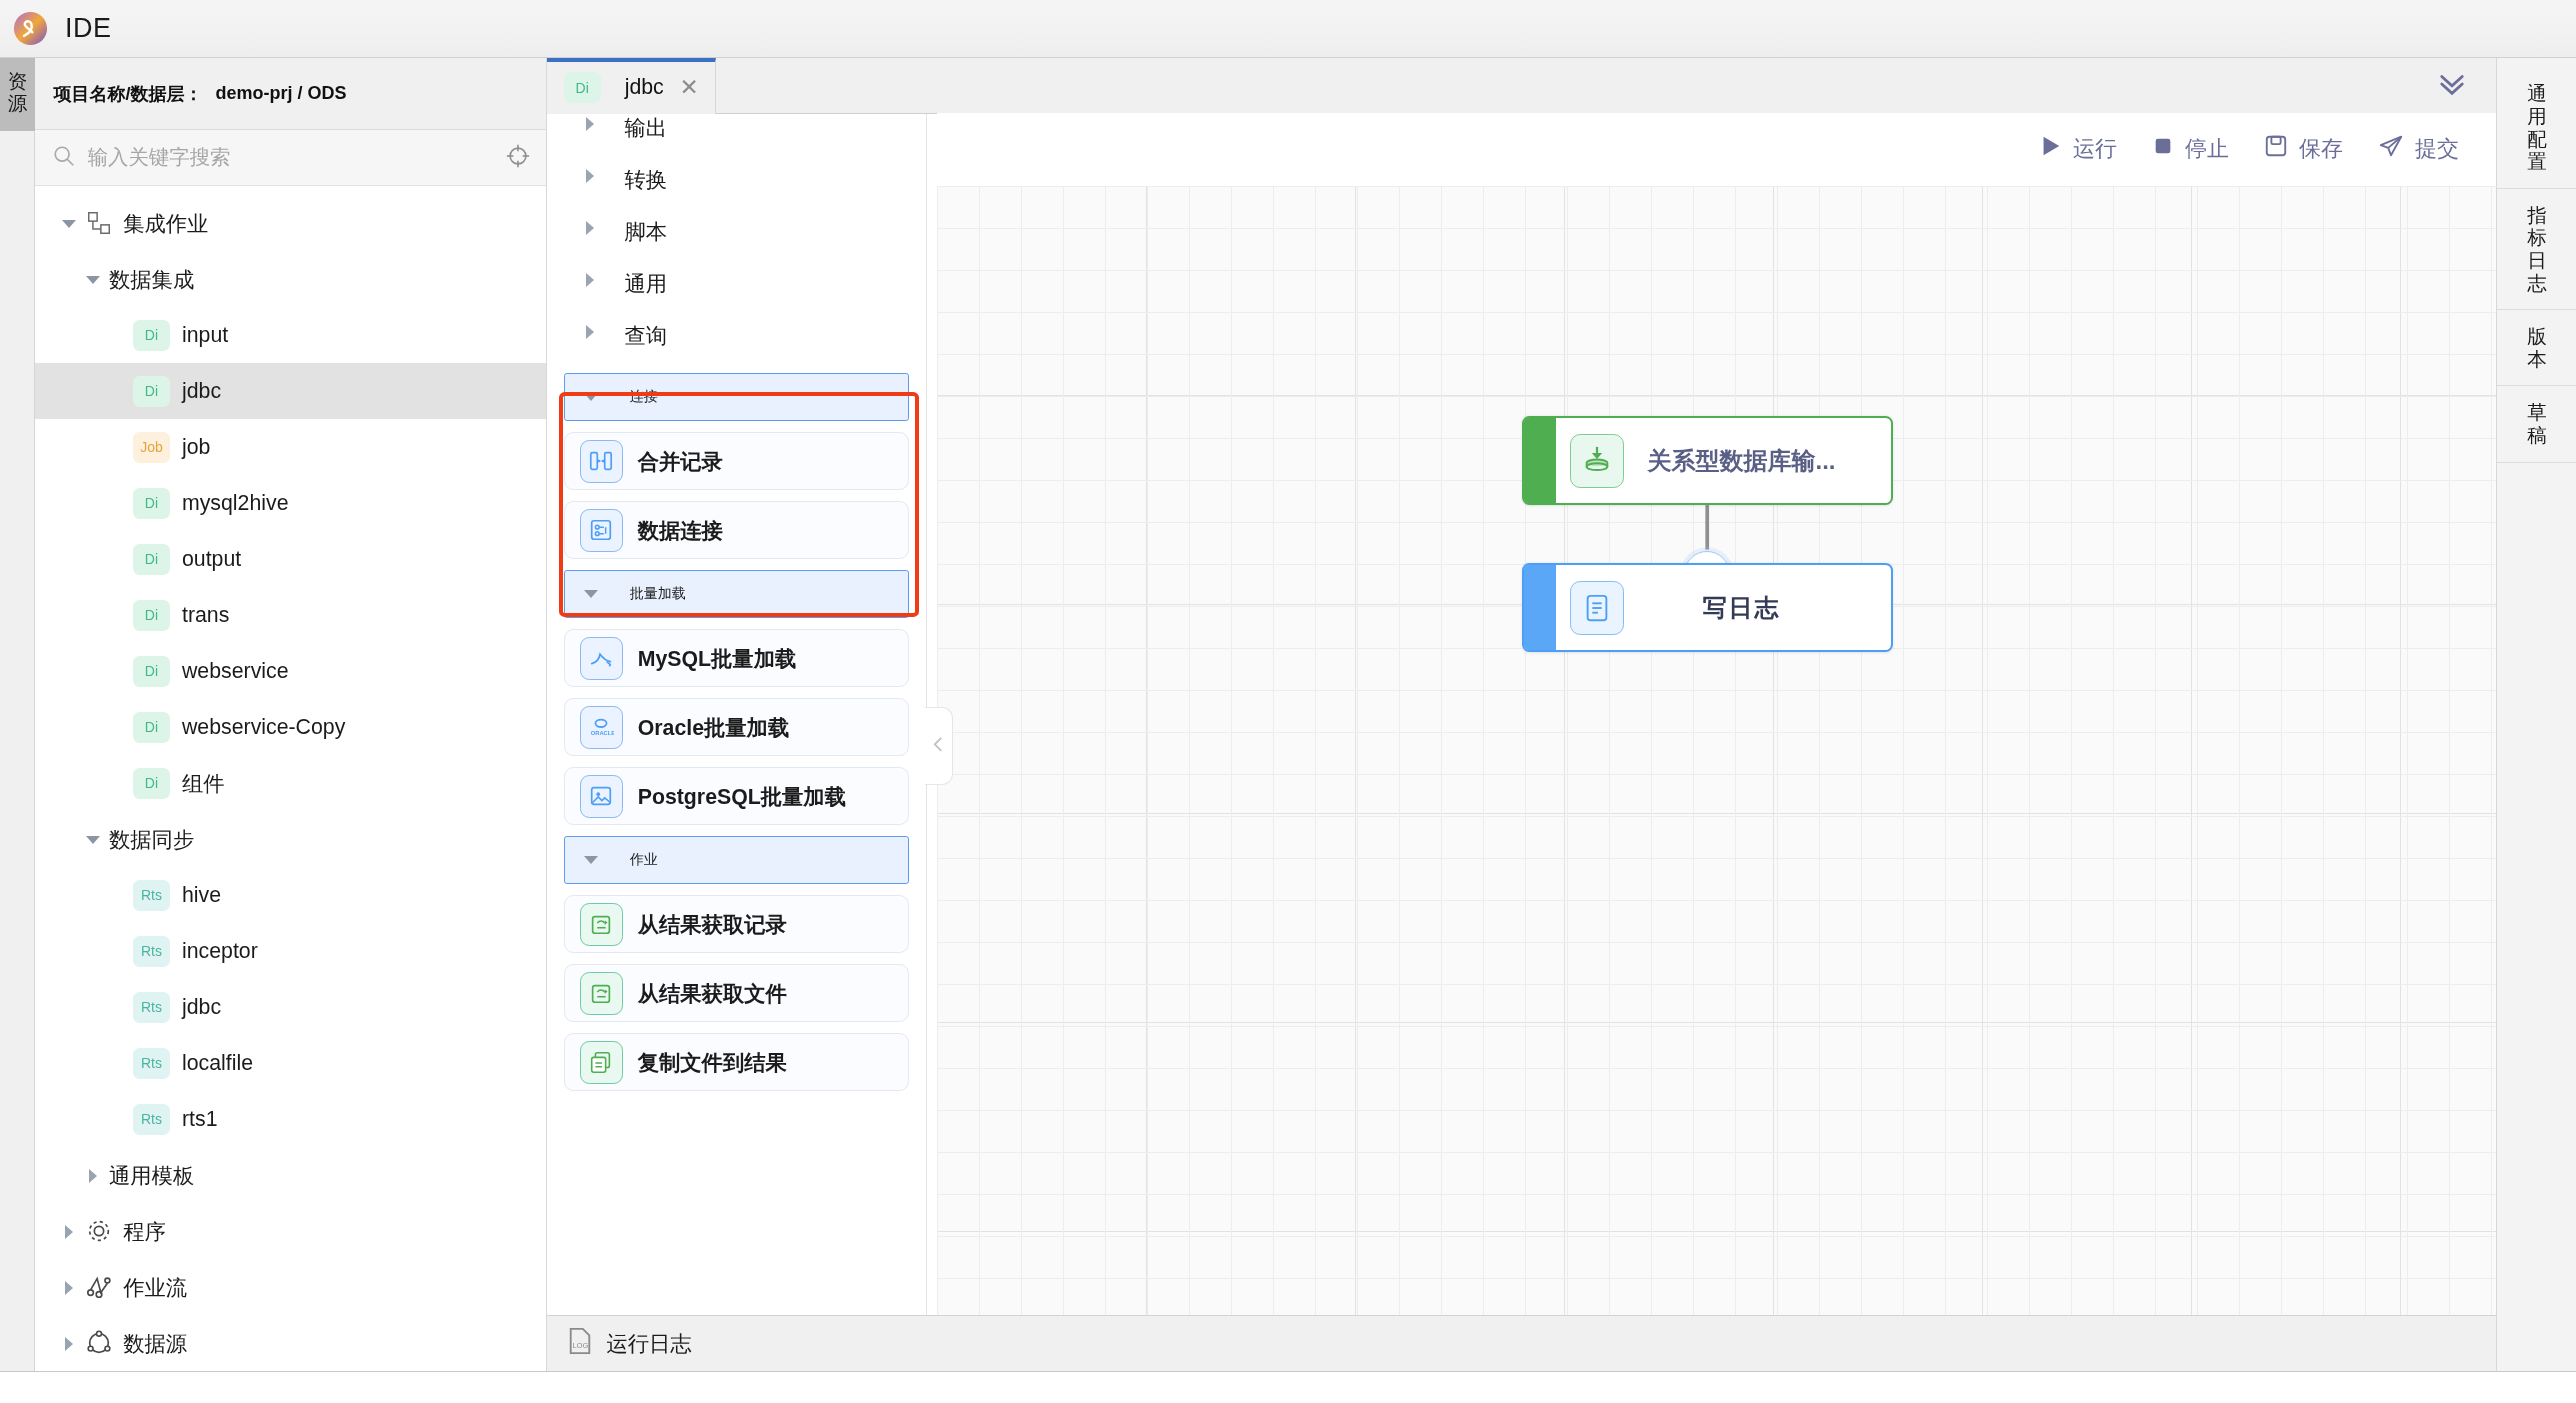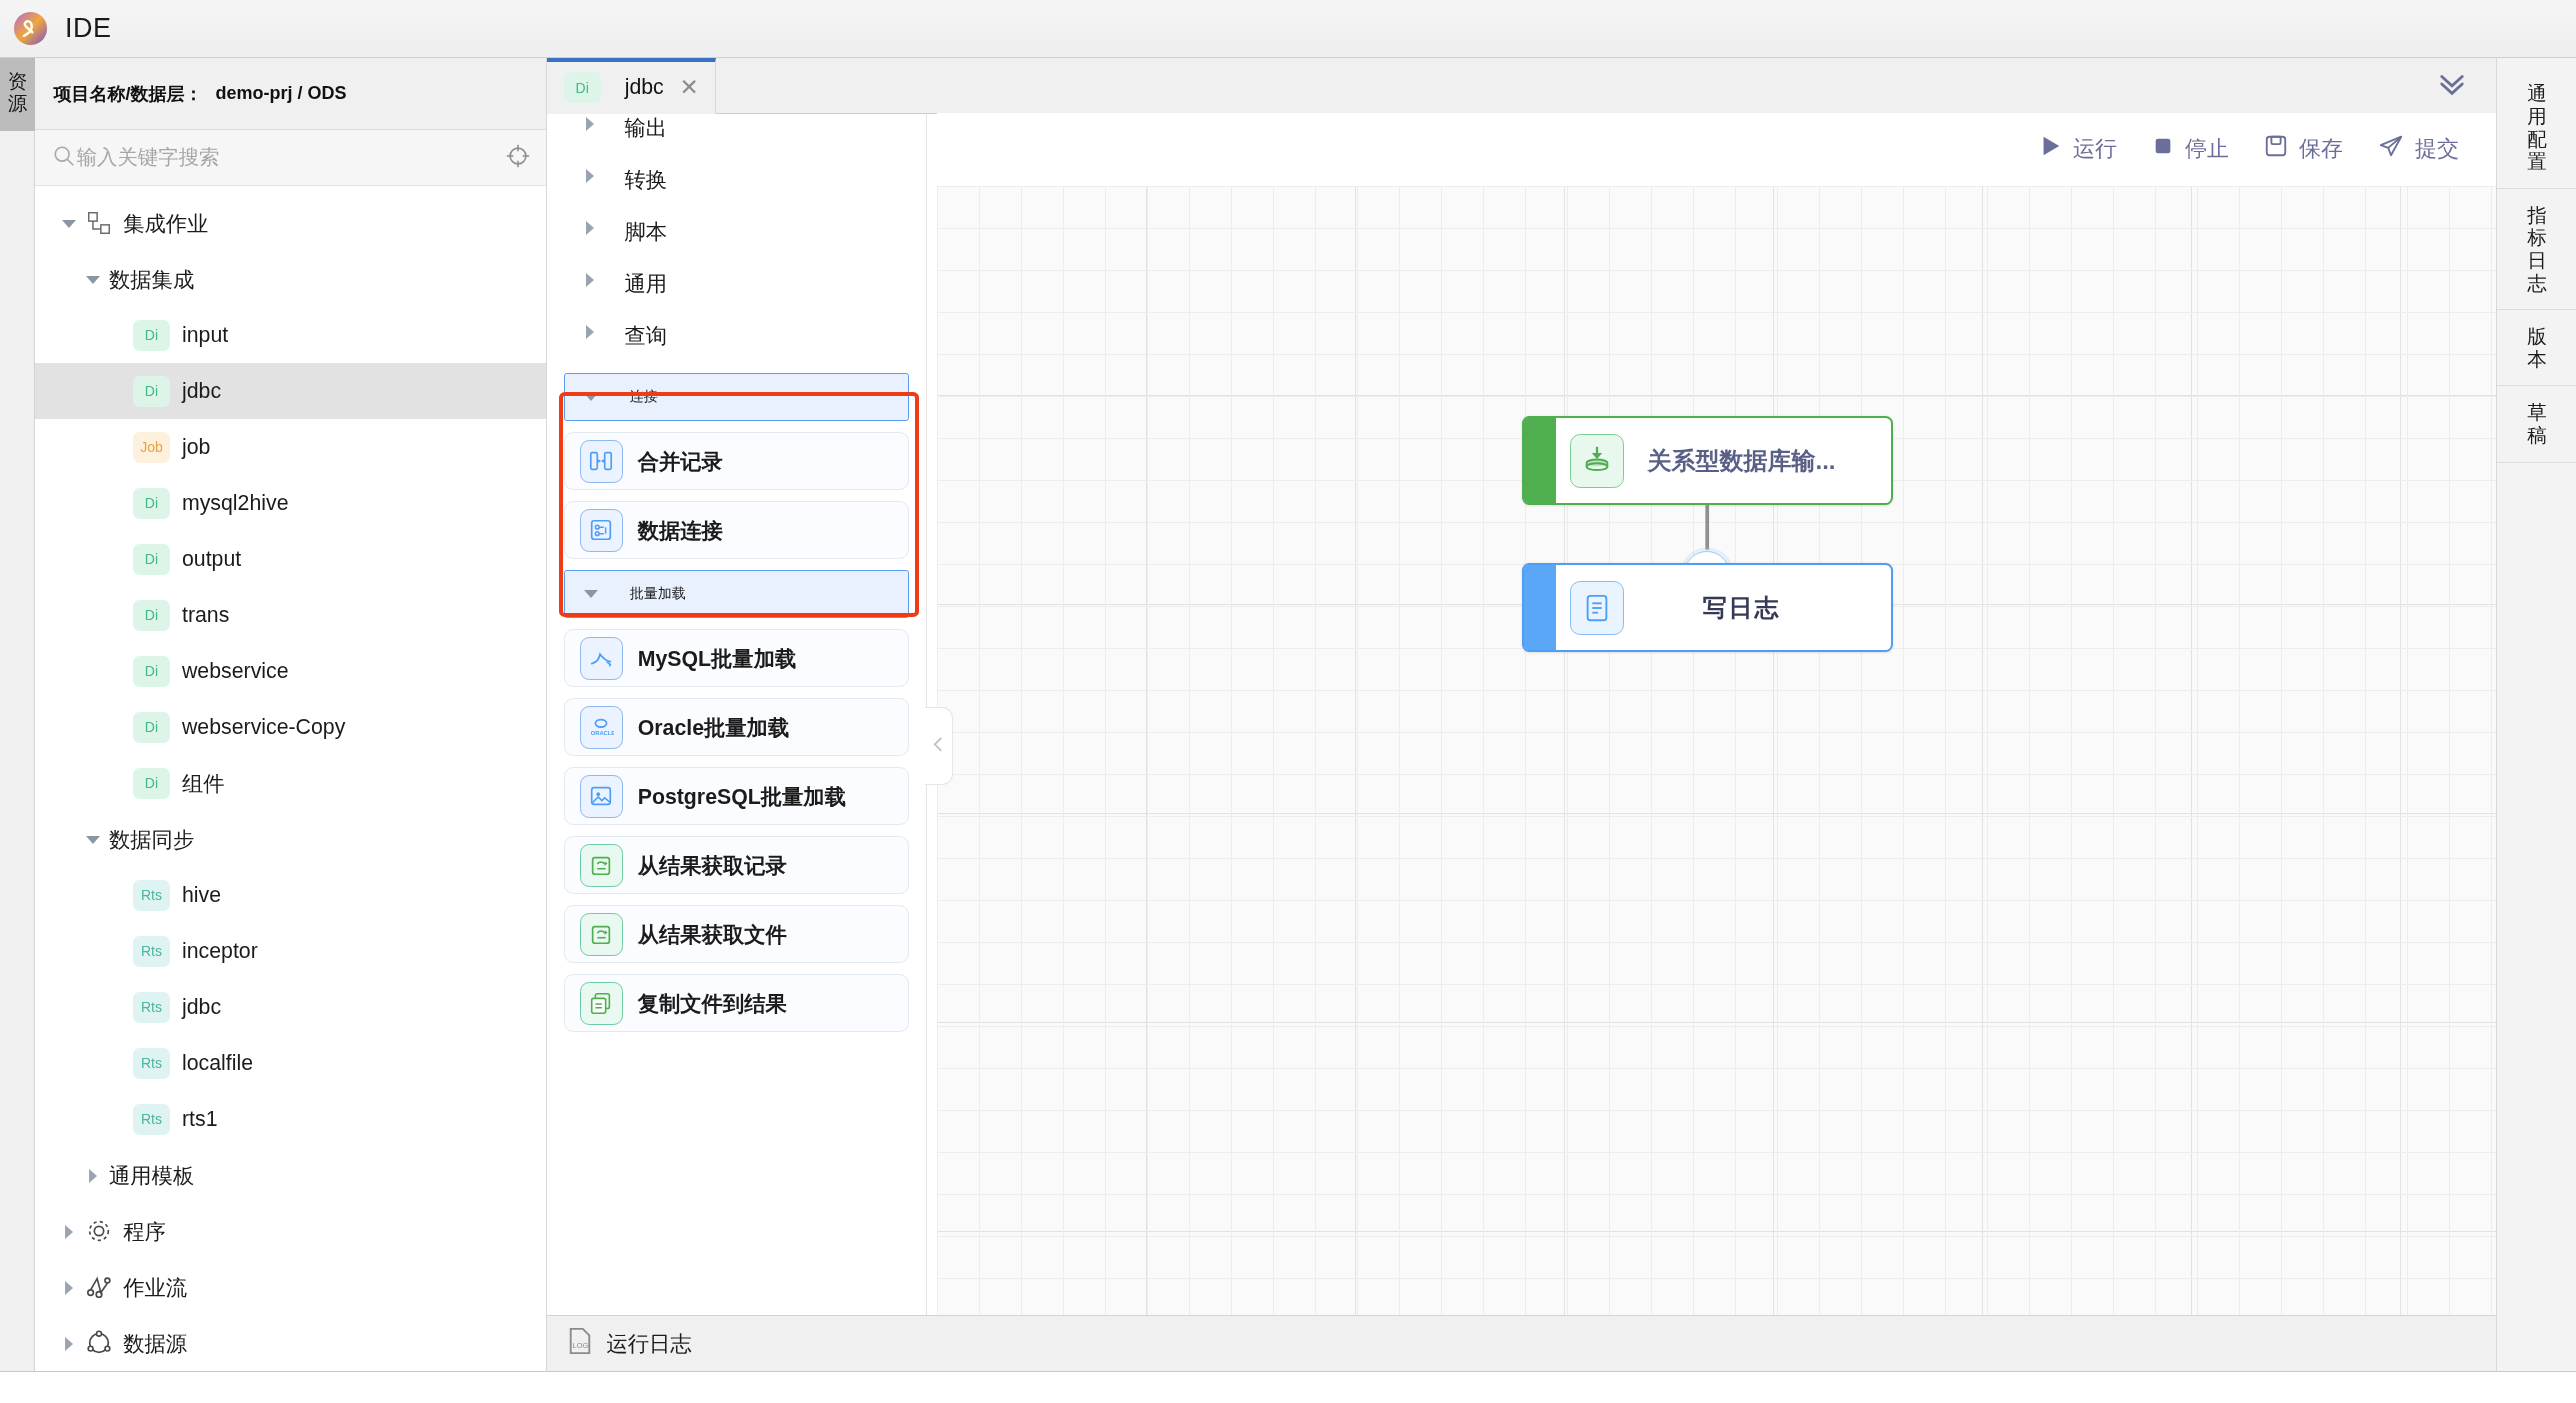--- a/index.html
+++ b/index.html
@@ -40,21 +40,21 @@
     display: flex; flex-direction: column;
   }
   .explorer-header {
     height: 72px; background: #f0f0f0; border-bottom: 0.9px solid #dcdcdc;
     display: flex; align-items: center; padding-left: 18.6px;
     font-size: 18px; font-weight: bold; color: #111; white-space: nowrap;
   }
   .explorer-header .proj { margin-left: 13px; }
   .searchbar {
     height: 56px; background: #f6f6f6; border-bottom: 0.9px solid #e2e2e2;
-    display: flex; align-items: center; padding: 0 15px 0 16.7px; gap: 1px;
+    display: flex; align-items: center; padding: 0 15px 0 16.7px; gap: 12px;
   }
   .search-input {
     flex: 1; border: none; outline: none; background: transparent;
     font-size: 20.4px; color: #333;
     font-family: "Liberation Sans", sans-serif;
   }
   .search-input::placeholder { color: #a6a6a6; }
   .tree { flex: 1; overflow: hidden; padding-top: 9.3px; background:#fff; }
   .tnode {
     display: flex; align-items: center; height: 56px;
@@ -475,20 +475,24 @@
     <div class="pal-item">
       <span class="pal-icon ">
         <svg width="26" height="26" viewBox="0 0 28 28">
           <rect x="4" y="5" width="20" height="18" rx="2.5" fill="none" stroke="#4d9ef6" stroke-width="1.8"></rect>
           <circle cx="11" cy="12" r="2" fill="#4d9ef6"></circle>
           <path d="M5 21l6-6 4 4 3-3 6 5" fill="none" stroke="#4d9ef6" stroke-width="1.7"></path>
         </svg>
       </span>
       <span>PostgreSQL批量加载</span>
     </div>
+    <div class="pal-head">
+      <span class="caret down"></span>
+      <span>作业</span>
+    </div>
     <div class="pal-item">
       <span class="pal-icon green">
         <svg width="26" height="26" viewBox="0 0 28 28">
           <rect x="5" y="6" width="18" height="18" rx="2.5" fill="none" stroke="#4fae50" stroke-width="1.8"></rect>
           <path d="M10 13c2-3 6-3 8 0" fill="none" stroke="#4fae50" stroke-width="1.7"></path>
           <polygon points="18,10 18,15 21,12.5" fill="#4fae50"></polygon>
           <path d="M10 18h9" stroke="#4fae50" stroke-width="1.7"></path>
         </svg>
       </span>
       <span>从结果获取记录</span>

